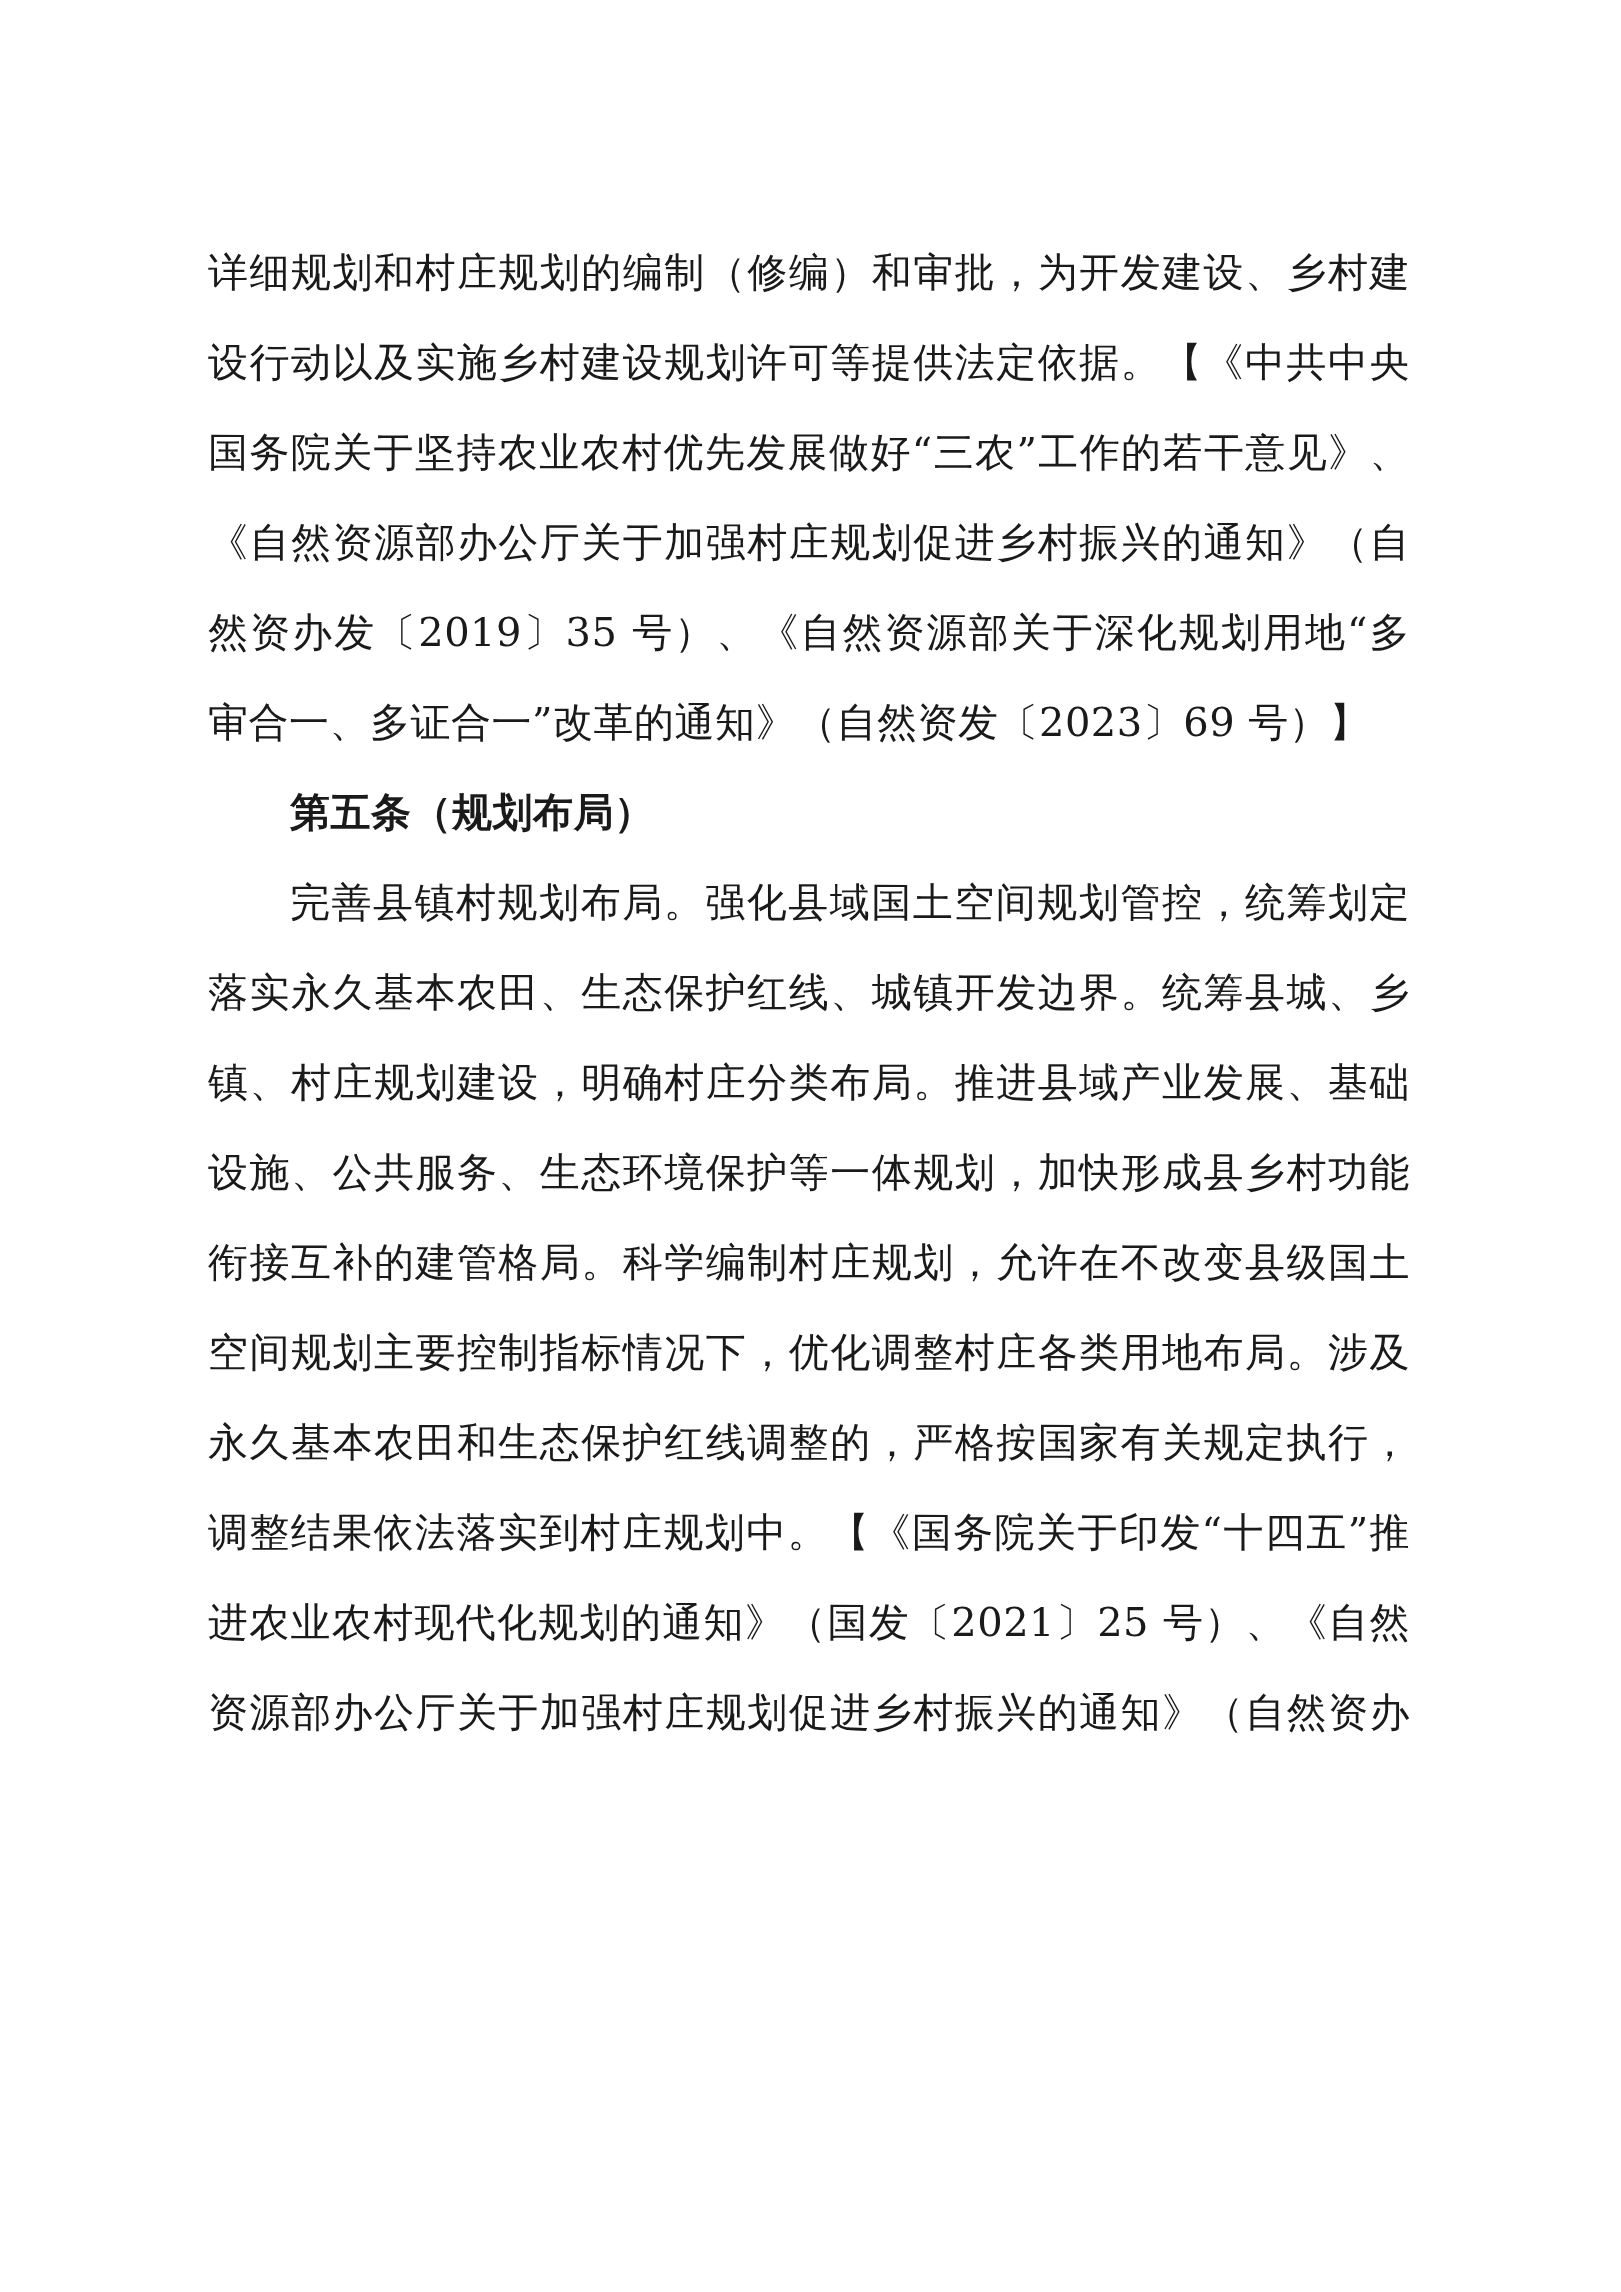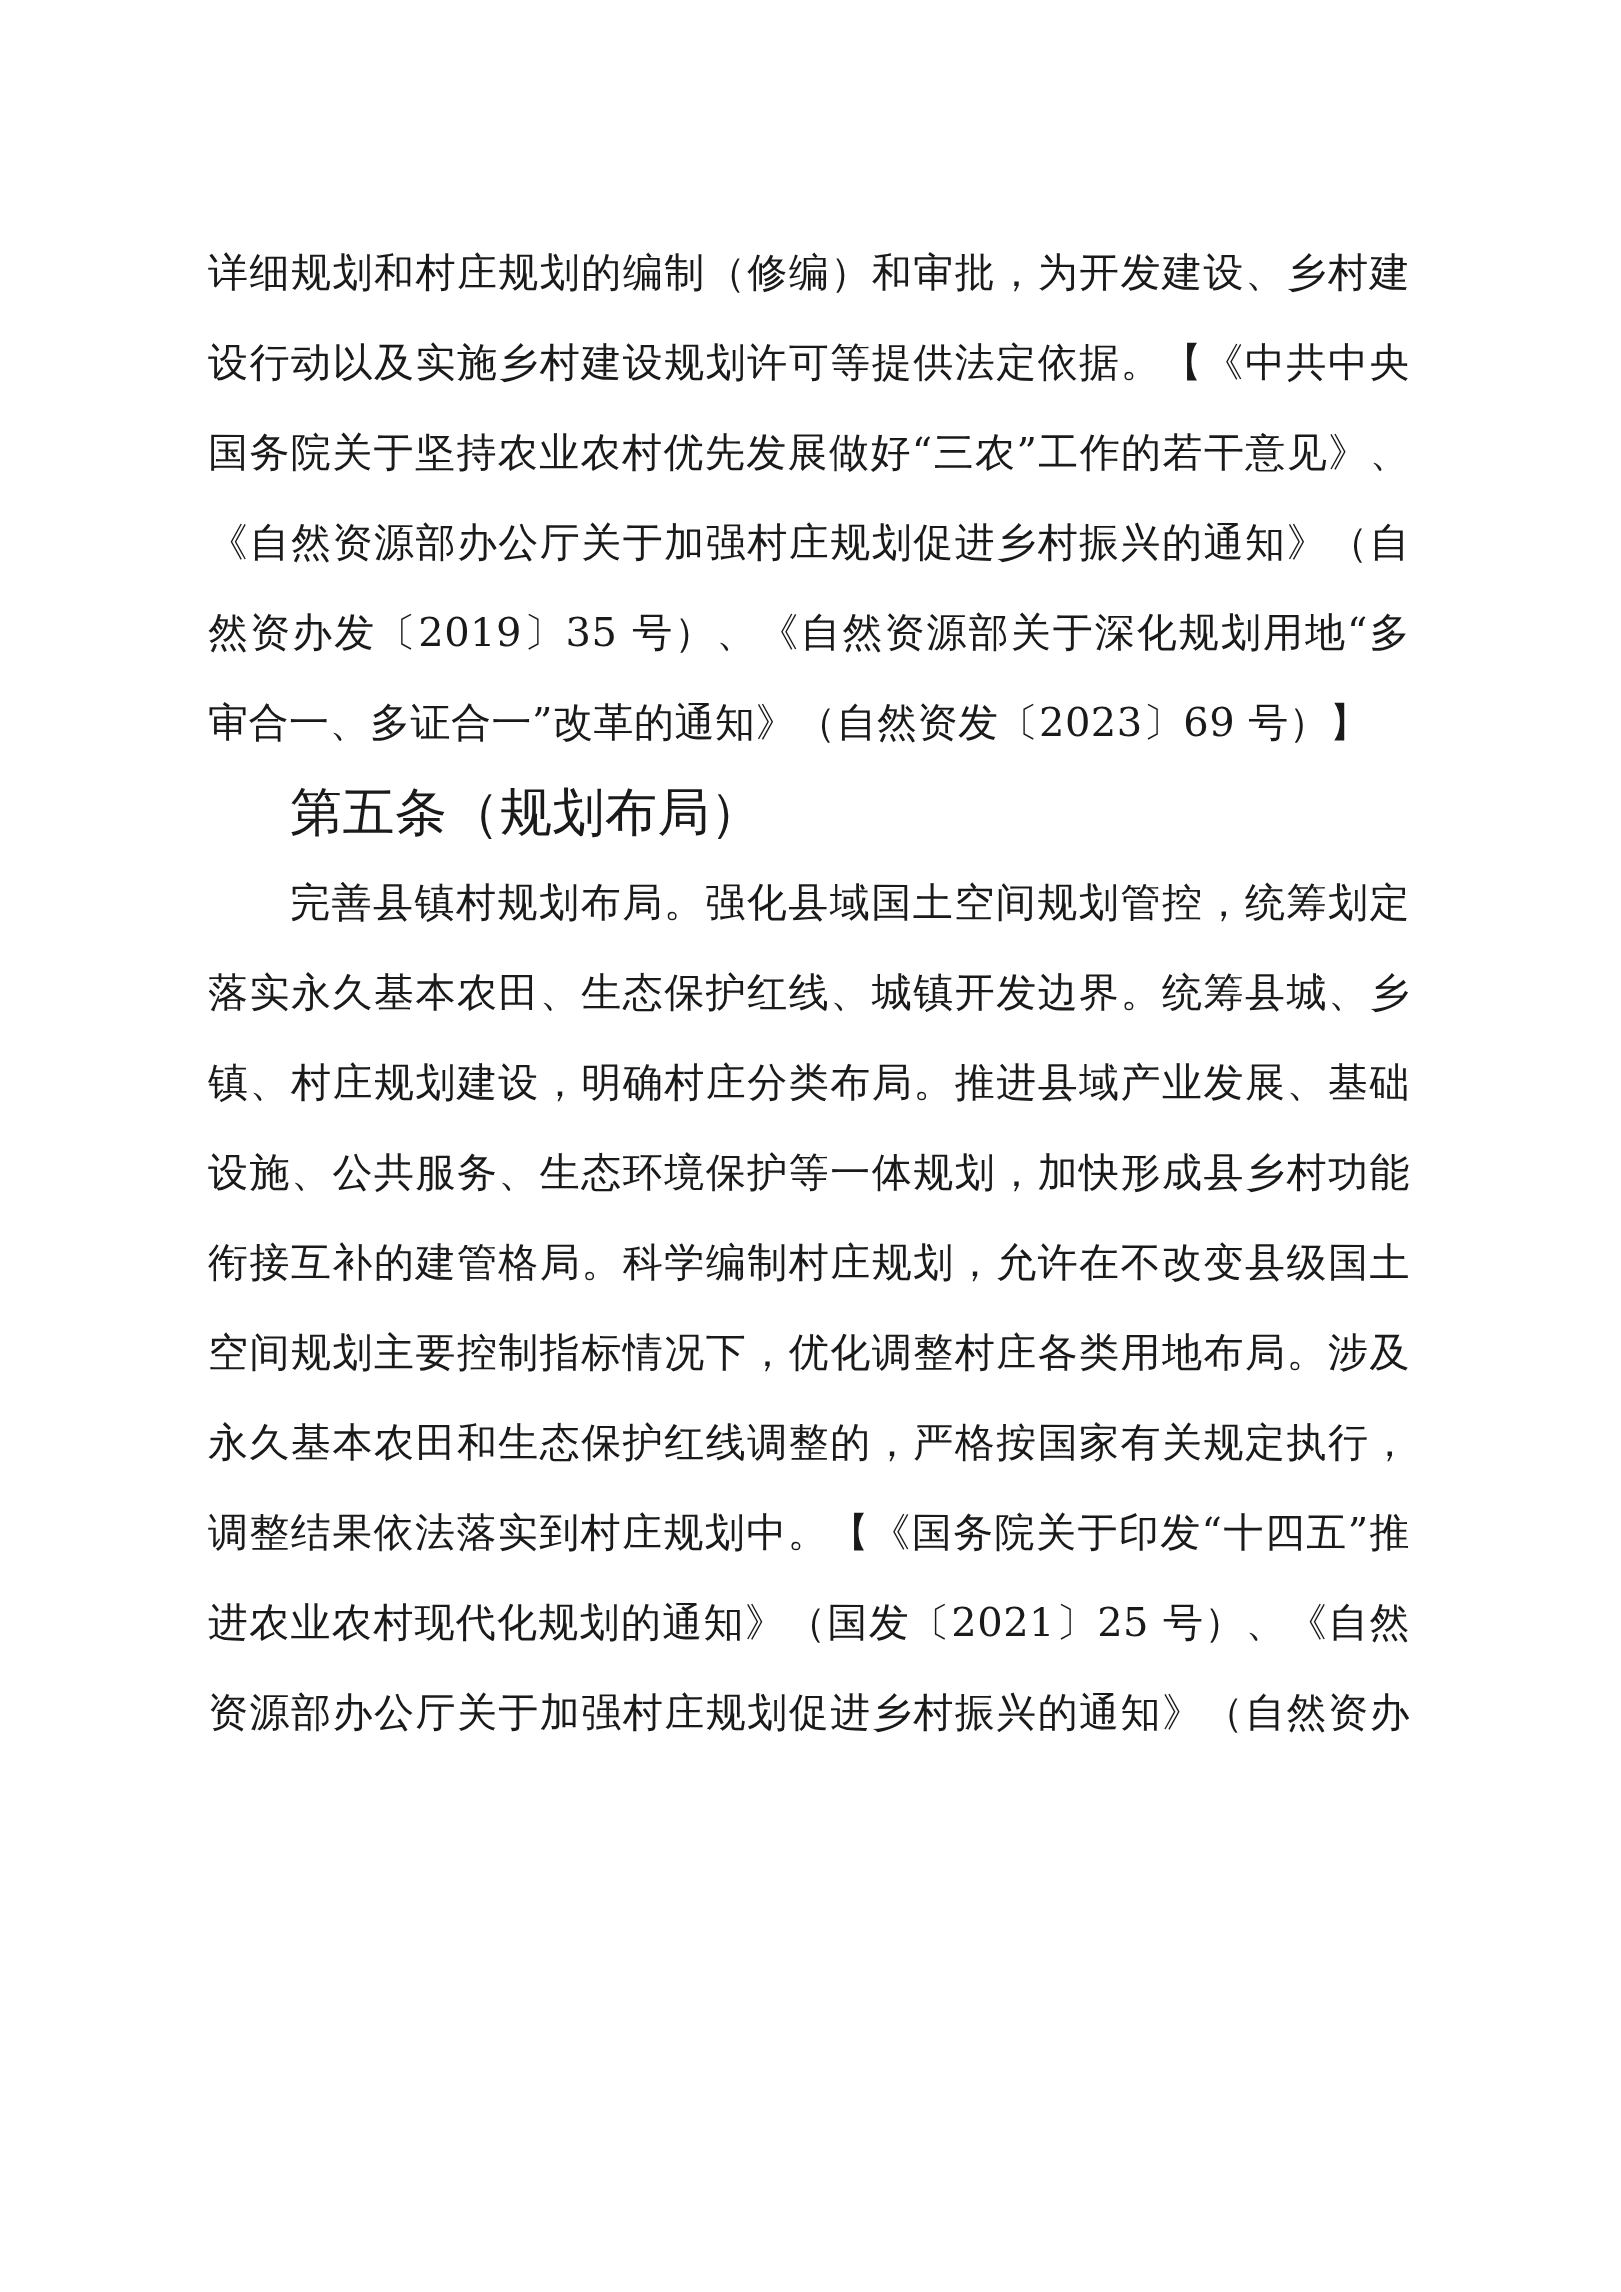--- a/index.html
+++ b/index.html
@@ -32,25 +32,25 @@
     text-justify: inter-ideograph;
     letter-spacing: 0.5px;
     text-indent: 0;
     word-break: break-all;
   }
   p.indent {
     text-indent: 82px;
   }
   p.heading {
     margin: 0;
-    font-size: 52px;
+    font-size: 40px;
     line-height: 90px;
     text-indent: 82px;
     font-family: "DejaVu Sans", "Liberation Sans", sans-serif;
-    font-weight: normal;
+    font-weight: bold;
     letter-spacing: 0.5px;
   }
   .page-number {
     position: absolute;
     right: 208px;
     top: 1862px;
     width: 1202px;
     text-align: right;
     font-size: 37px;
     line-height: 49px;

